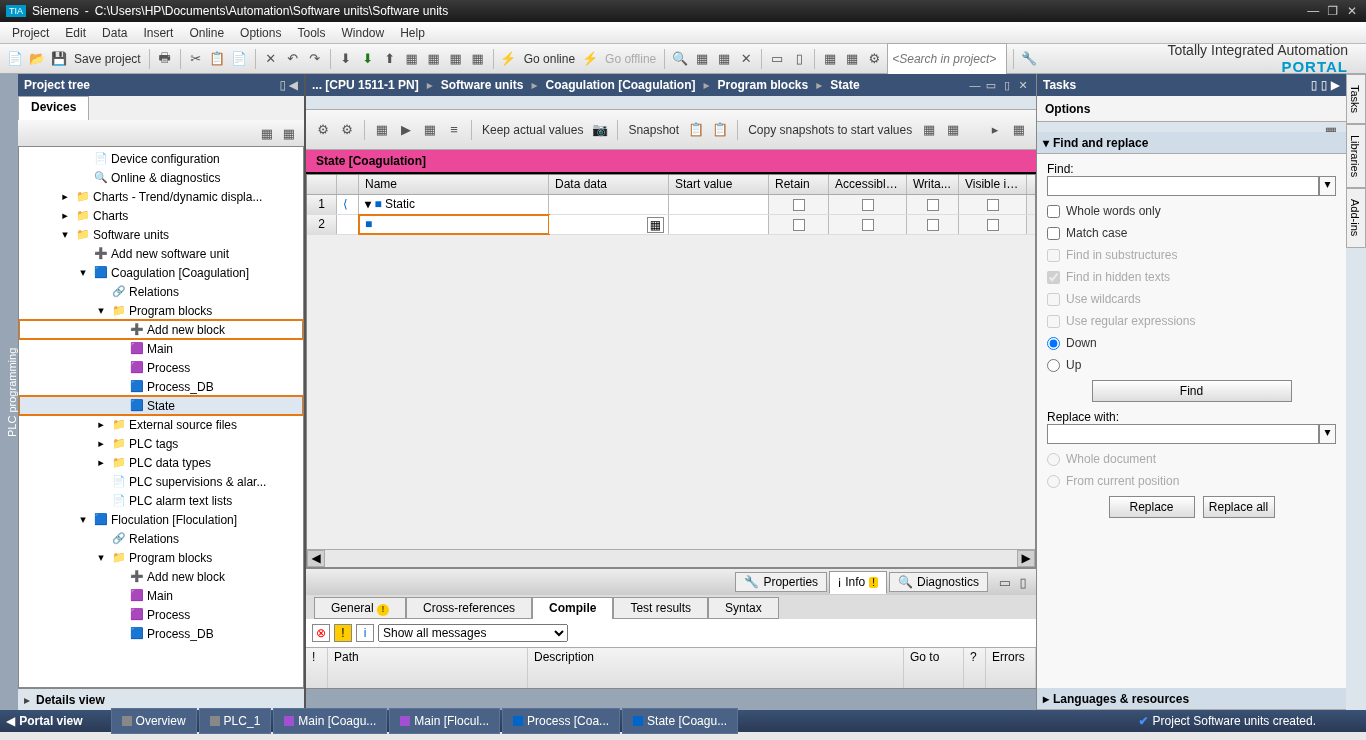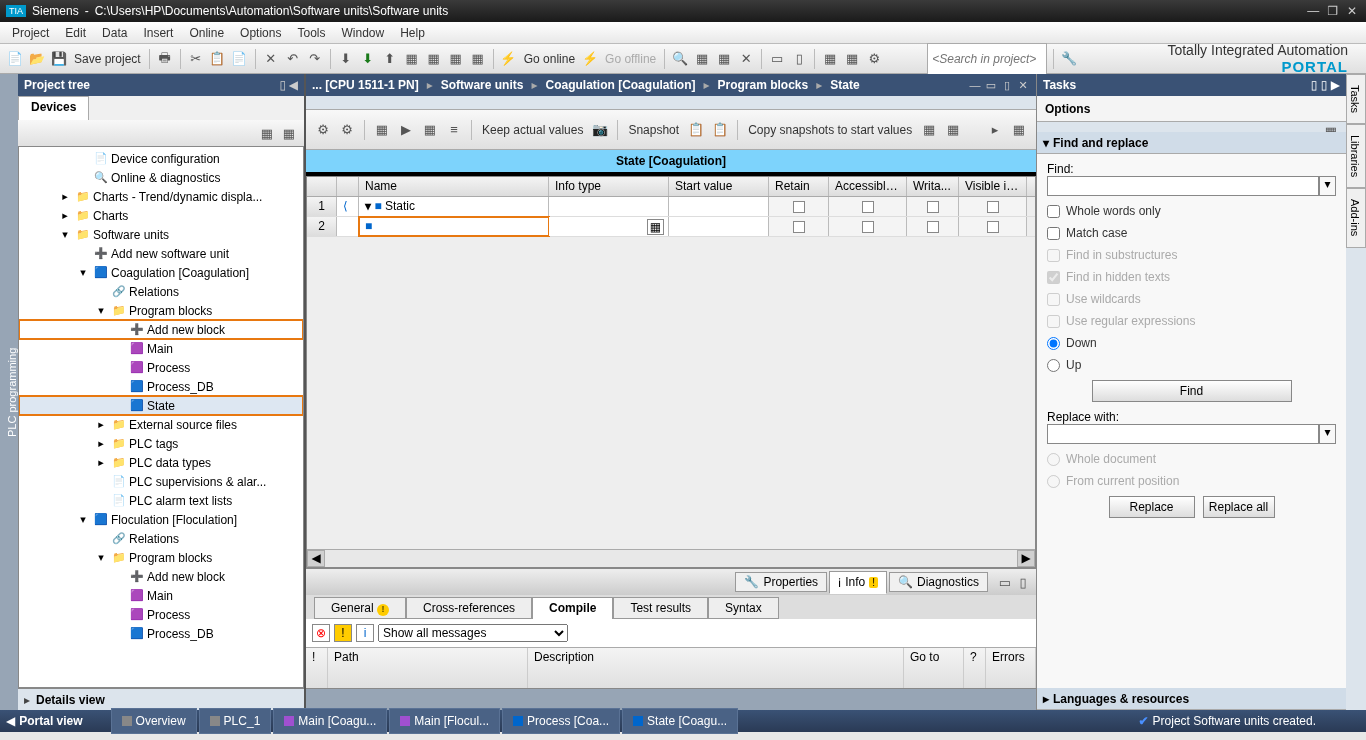--- a/index.html
+++ b/index.html
@@ -10,41 +10,41 @@
 .menubar { background:linear-gradient(#fff,#e8e8e8); height:22px; display:flex; align-items:center; gap:16px; padding:0 12px; border-bottom:1px solid #bbb;}
 .menubar span{color:#333;}
 .toolbar-row{height:30px;background:linear-gradient(#f8f8f8,#e0e0e0);border-bottom:1px solid #aaa;display:flex;align-items:center;padding:0 6px;justify-content:space-between;}
 .toolbar-left{display:flex;align-items:center;gap:4px;}
 .tb-ico{width:18px;height:18px;display:inline-flex;align-items:center;justify-content:center;font-size:13px;color:#555;}
 .tb-sep{width:1px;height:20px;background:#bbb;margin:0 2px;}
 .tb-txt{color:#333;padding:0 2px;}
 .branding{text-align:right;padding-right:12px;}
 .branding .l1{font-size:14px;color:#333;font-weight:500;}
 .branding .l2{font-size:15px;color:#0099cc;font-weight:bold;letter-spacing:1px;}
-.search-inp{width:120px;height:32px;border:1px solid #aaa;font-style:italic;color:#888;padding:0 4px;margin-left:40px;}
+.search-inp{width:120px;height:32px;border:1px solid #aaa;font-style:italic;color:#888;padding:0 4px;}
 .main{display:flex;height:636px;background:#97a5b5;}
 .vtab{width:18px;background:#97a5b5;color:#fff;writing-mode:vertical-lr;transform:rotate(180deg);text-align:center;padding:8px 0;font-size:11px;}
 .panel{display:flex;flex-direction:column;background:#dce4ec;}
 .panel-hdr{background:#3a5275;color:#fff;height:22px;display:flex;align-items:center;justify-content:space-between;padding:0 6px;}
 .panel-hdr .ic{color:#ccc;font-size:10px;}
 .panel-tab{background:#f0f0f0;height:24px;display:flex;}
 .panel-tab .t{background:#fff;border:1px solid #aaa;border-bottom:none;padding:3px 12px;font-weight:bold;}
 .panel-tools{height:26px;background:linear-gradient(#f8f8f8,#e0e0e0);display:flex;justify-content:flex-end;align-items:center;padding:0 6px;gap:4px;}
 .tree{flex:1;background:#fff;overflow:auto;padding:2px 0;border:1px solid #888;}
 .tree-row{display:flex;align-items:center;height:19px;padding-left:4px;white-space:nowrap;gap:2px;}
 .tr-ico{width:16px;height:16px;display:inline-flex;align-items:center;justify-content:center;font-size:11px;}
 .highlight{outline:2px solid #e87810;outline-offset:-1px;}
 .selected{background:#dde7f2;}
 .center{flex:1;display:flex;flex-direction:column;background:#dce4ec;}
 .bc{background:#3a5275;color:#fff;height:22px;display:flex;align-items:center;padding:0 6px;gap:8px;}
 .bc span.sep{color:#aaa;}
 .bc .wb{margin-left:auto;display:flex;gap:2px;}
 .bc .wb span{width:14px;text-align:center;color:#ccc;font-size:11px;}
 .editor-toolbar{height:40px;background:linear-gradient(#f8f8f8,#e0e0e0);display:flex;align-items:center;padding:0 8px;gap:6px;border-bottom:1px solid #aaa;}
-.ed-title{background:#7dd3fc;padding:4px 10px;font-weight:bold;border-bottom:4px solid #000000;text-align:center;}
+.ed-title{background:#ec4899;padding:4px 10px;font-weight:bold;border-bottom:2px solid #000000;}
 .grid{flex:1;background:#eee;display:flex;flex-direction:column;border:1px solid #888;min-height:0;}
 .grid-hdr{display:flex;background:linear-gradient(#f4f4f4,#ddd);border-bottom:1px solid #aaa;height:20px;}
 .gc{border-right:1px solid #bbb;padding:2px 6px;overflow:hidden;text-overflow:ellipsis;white-space:nowrap;}
 .gc-row{width:30px;text-align:center;background:linear-gradient(#f4f4f4,#ddd);}
 .gc-name{width:190px;}
 .gc-dt{width:120px;}.gc-sv{width:100px;}.gc-re{width:60px;}.gc-ac{width:78px;}.gc-wr{width:52px;}.gc-vi{width:68px;}
 .grid-body{flex:1;background:#eee;overflow:auto;}
 .gr{display:flex;height:20px;border-bottom:1px solid #ddd;}
 .gr .gc-name{background:#fff;}
 .cb{width:12px;height:12px;border:1px solid #888;background:#fff;display:inline-block;margin:auto;}
@@ -360,21 +360,21 @@
       <span style="flex:1"></span>
       <span class="tb-ico">▸</span>
       <span class="tb-ico">▦</span>
     </div>
     <div class="ed-title">State [Coagulation]</div>
     <div class="grid">
       <div class="grid-hdr">
         <div class="gc gc-row"></div>
         <div class="gc" style="width:22px"></div>
         <div class="gc gc-name">Name</div>
-        <div class="gc gc-dt">Info type</div>
+        <div class="gc gc-dt">Data data</div>
         <div class="gc gc-sv">Start value</div>
         <div class="gc gc-re">Retain</div>
         <div class="gc gc-ac">Accessible f...</div>
         <div class="gc gc-wr">Writa...</div>
         <div class="gc gc-vi">Visible in ...</div>
       </div>
       <div class="grid-body" id="gridbody">
           <div class="gr">
             <div class="gc gc-row">1</div>
             <div class="gc" style="width:22px;background:#fff"><span style="color:#06c">⟨</span></div>

